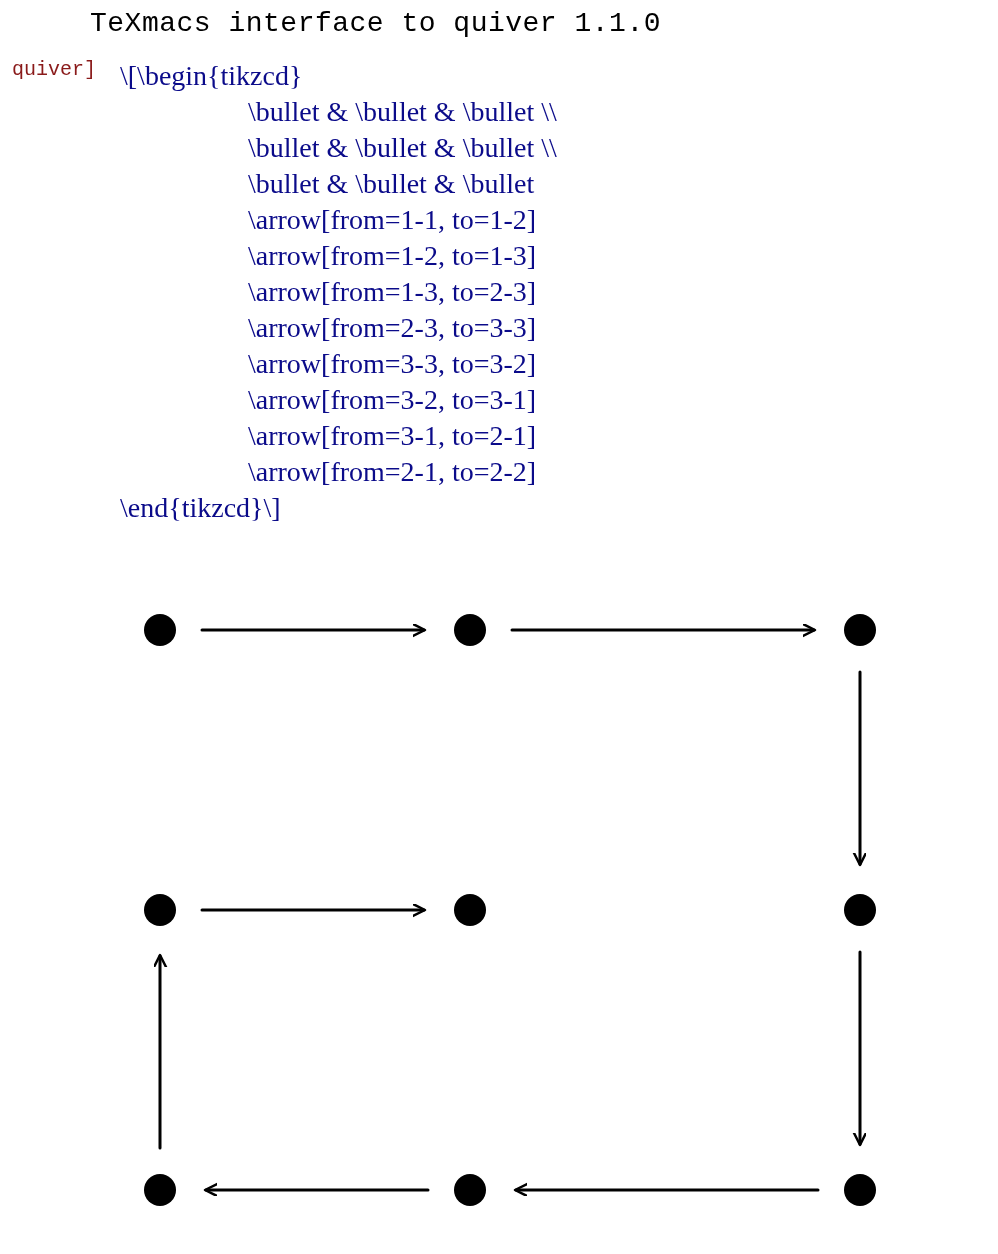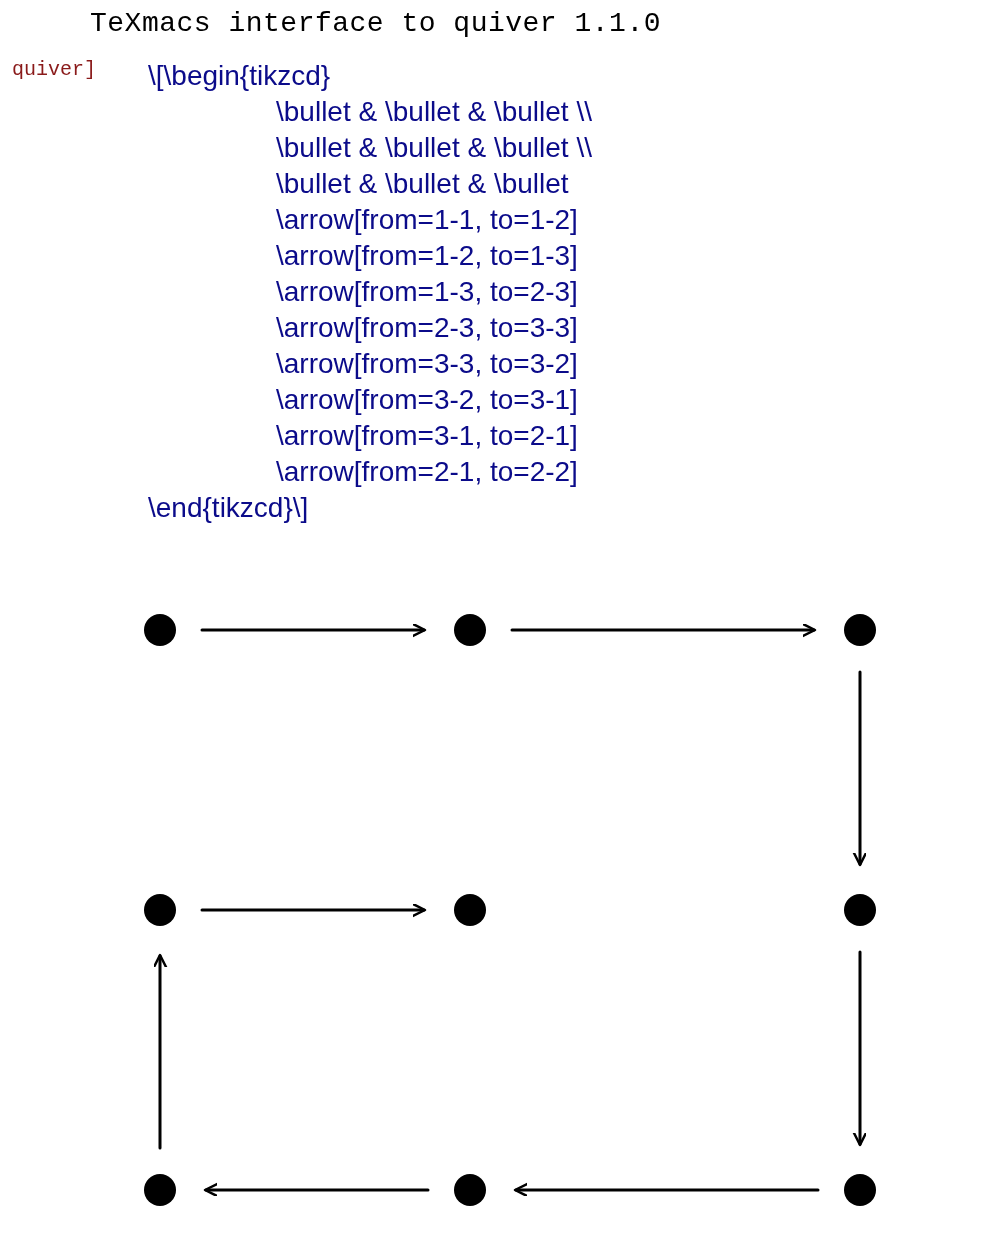--- a/index.html
+++ b/index.html
@@ -29,25 +29,25 @@
   .prompt-line {
     position: absolute;
     left: 12px;
     top: 58px;
     font-size: 20px;
     font-family: "Courier New", monospace;
   }
   .prompt-label { color: #8a1a1a; }
   .latex-block {
     position: absolute;
-    left: 148px;
+    left: 120px;
     top: 58px;
     font-size: 28px;
     line-height: 36px;
-    font-family: Liberation Sans, sans-serif;
+    font-family: Liberation Serif, serif;
     color: #0b0b8a;
     white-space: pre;
   }
   .latex-block .indent { padding-left: 128px; display: inline; }
   .diagram {
     position: absolute;
     left: 40px;
     top: 590px;
     width: 920px;
     height: 650px;

